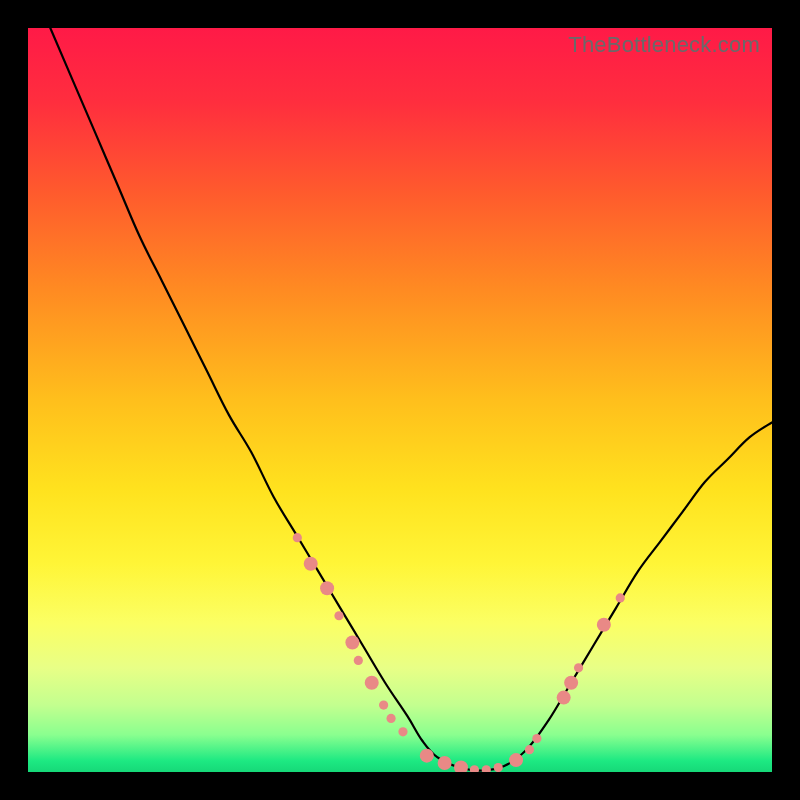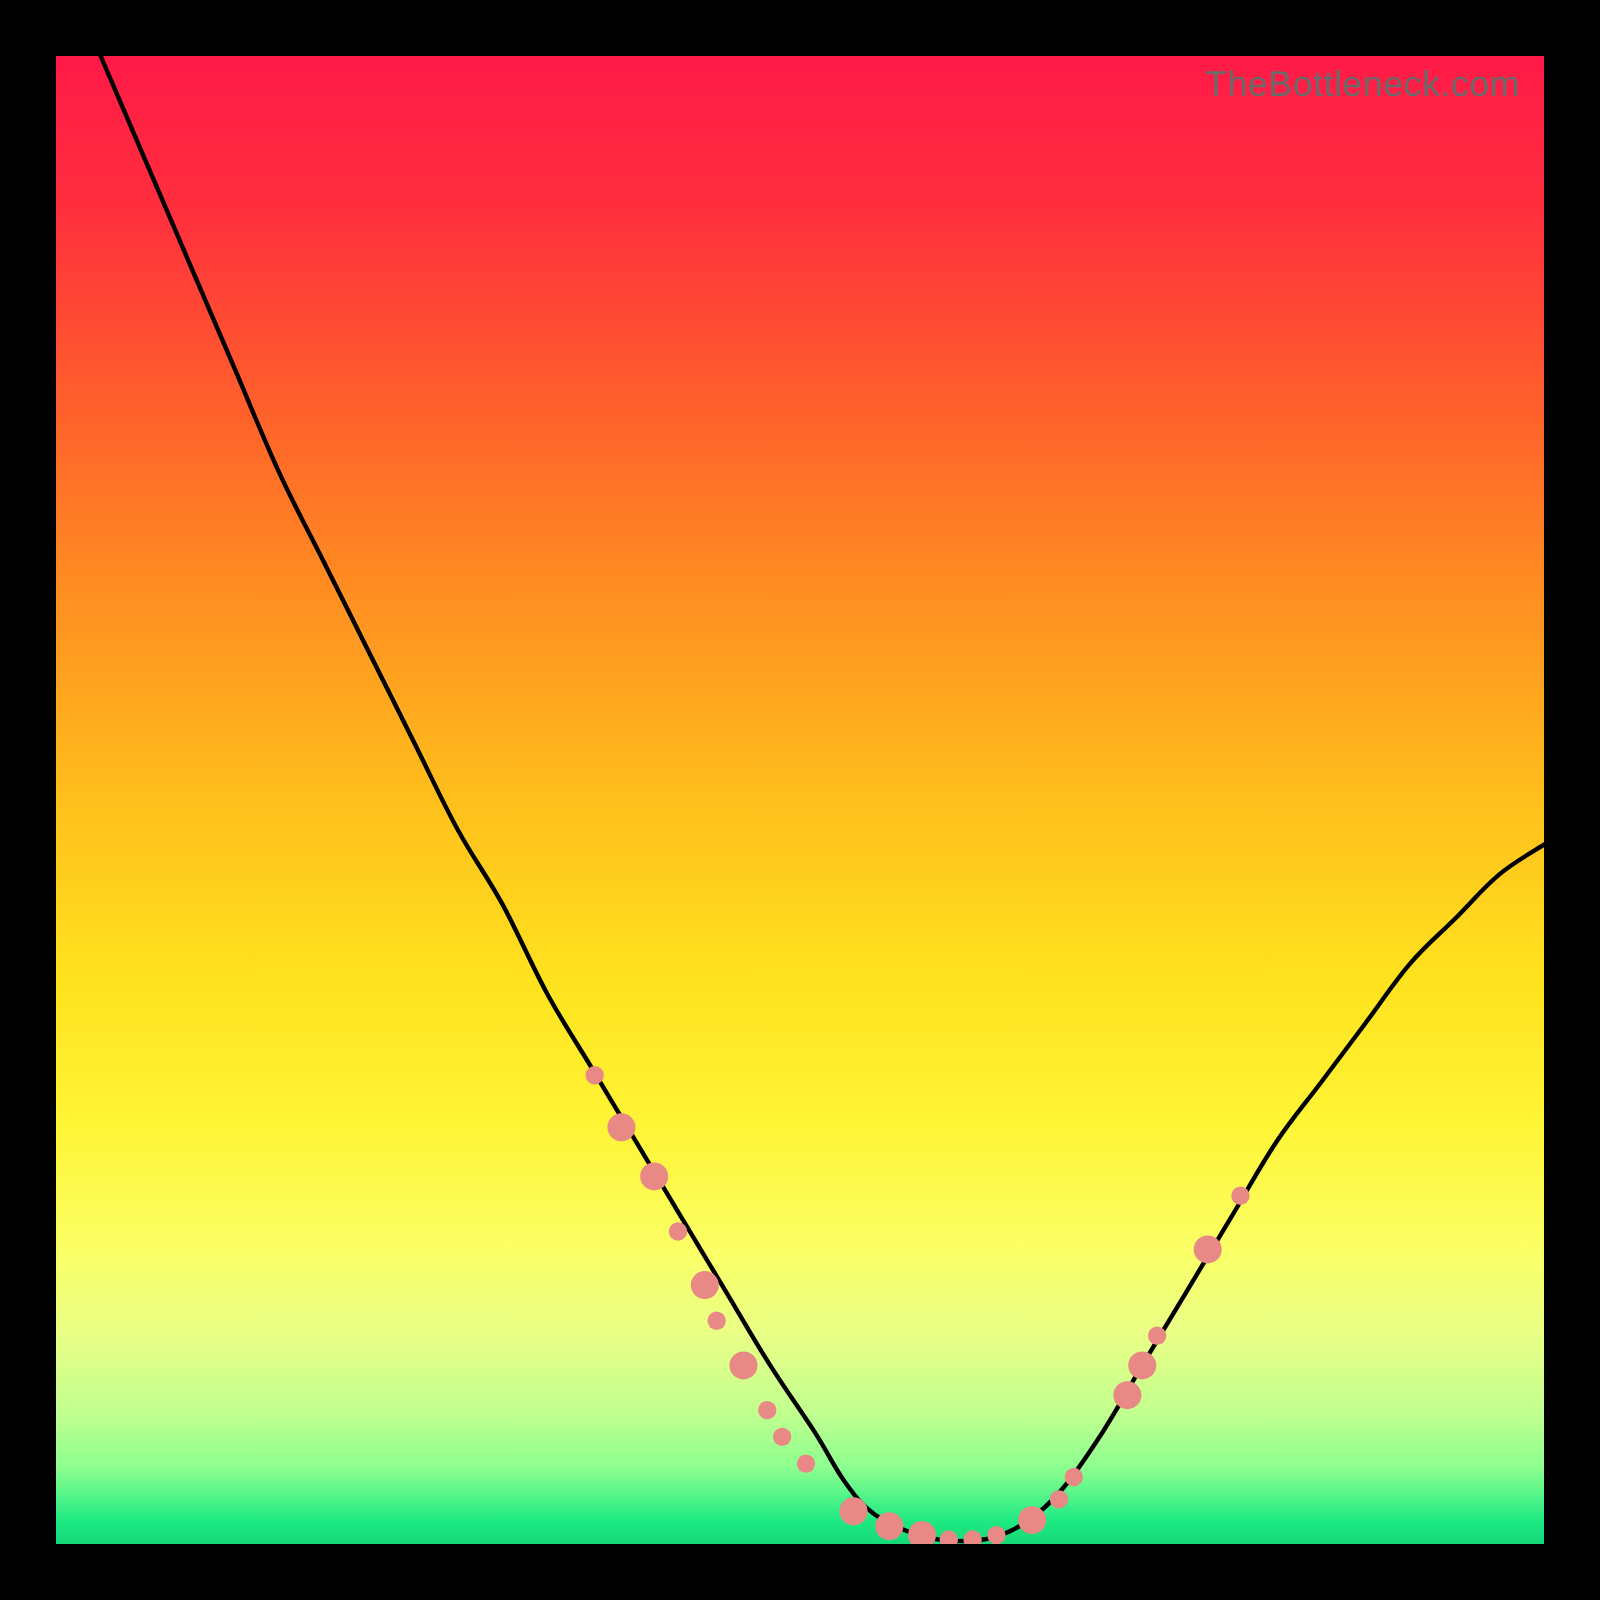--- a/index.html
+++ b/index.html
@@ -32,21 +32,21 @@
     top: 0;
     left: 0;
     width: 100%;
     height: 100%;
   }
   .watermark {
     position: absolute;
     top: 4px;
     right: 12px;
     color: #6a6a6a;
-    font-size: 18px;
+    font-size: 22px;
     font-weight: 500;
     letter-spacing: 0.2px;
     user-select: none;
     text-align: center;
   }
   svg.curve {
     position: absolute;
     top: 0;
     left: 0;
     width: 100%;

